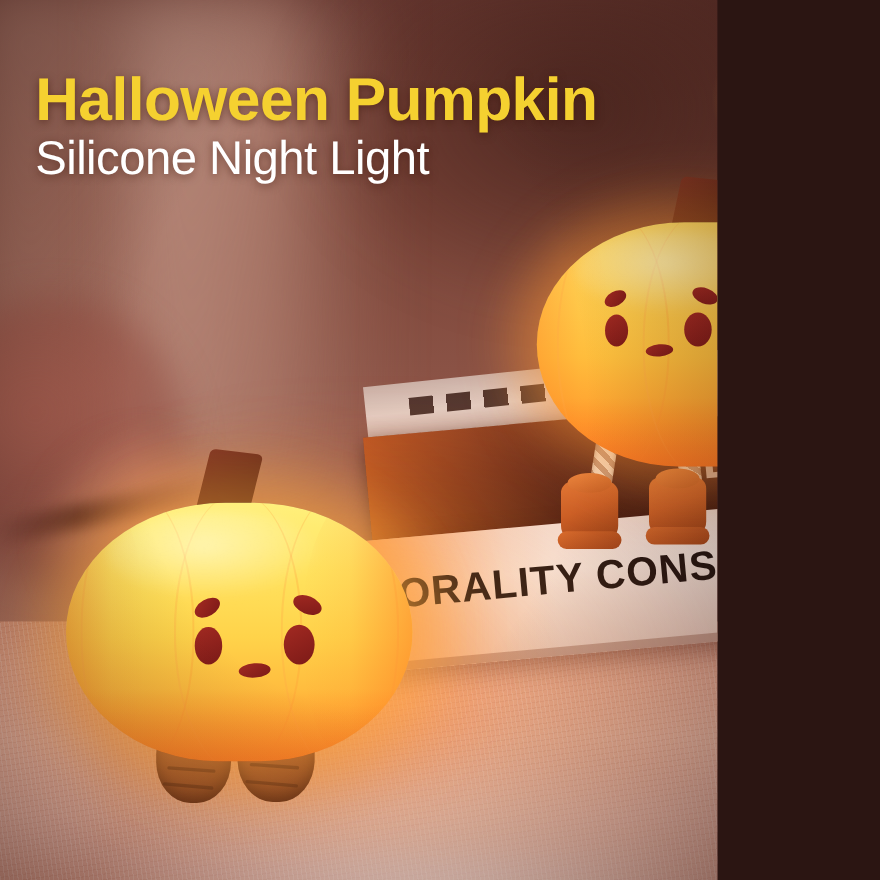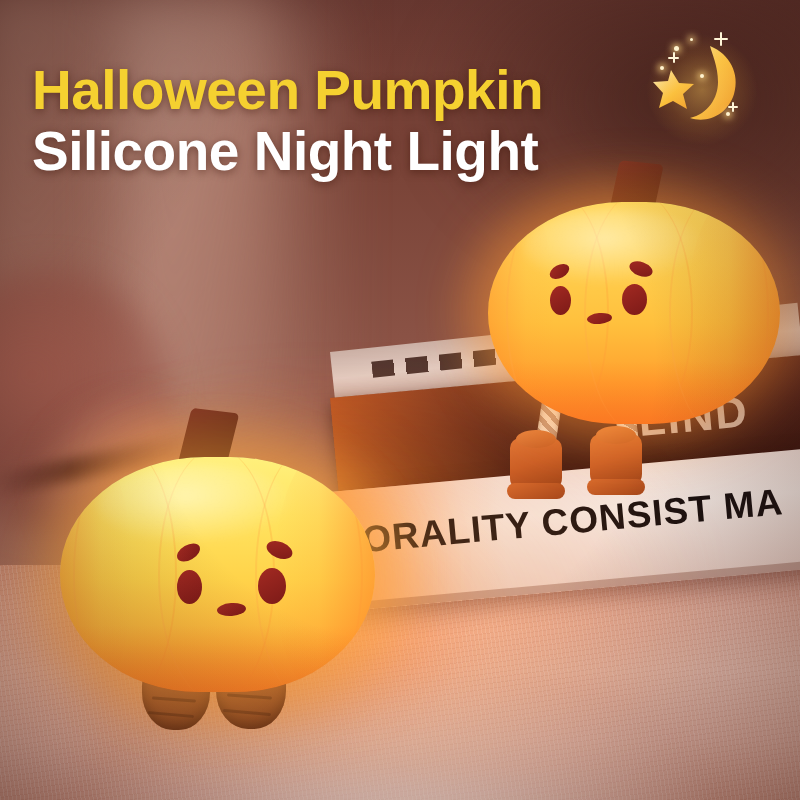--- a/index.html
+++ b/index.html
@@ -6,21 +6,21 @@
     margin: 0;
     padding: 0;
     background: #2b1512;
   }
   body {
     font-family: "Liberation Sans", sans-serif;
   }
 
   #stage {
     position: relative;
-    width: 800px;
+    width: 652px;
     height: 800px;
     overflow: hidden;
     background: #6b3a33;
   }
 
   
   .bg-base {
     position: absolute;
     inset: 0;
     background:
@@ -327,22 +327,22 @@
     font-size: 55px;
     font-weight: 700;
     color: #f5d130;
     line-height: 1.02;
     letter-spacing: -0.5px;
     white-space: nowrap;
     text-shadow: 0 2px 8px rgba(60,20,10,0.55);
     font-family: "Liberation Sans", sans-serif;
   }
   .headline-2 {
-    font-size: 55px;
-    font-weight: 700;
+    font-size: 43px;
+    font-weight: 400;
     color: #ffffff;
     line-height: 1.02;
     letter-spacing: -0.5px;
     white-space: nowrap;
     margin-top: 5px;
     text-shadow: 0 2px 8px rgba(60,20,10,0.55);
     font-family: "Liberation Sans", sans-serif;
   }
   .badge {
     position: absolute;

